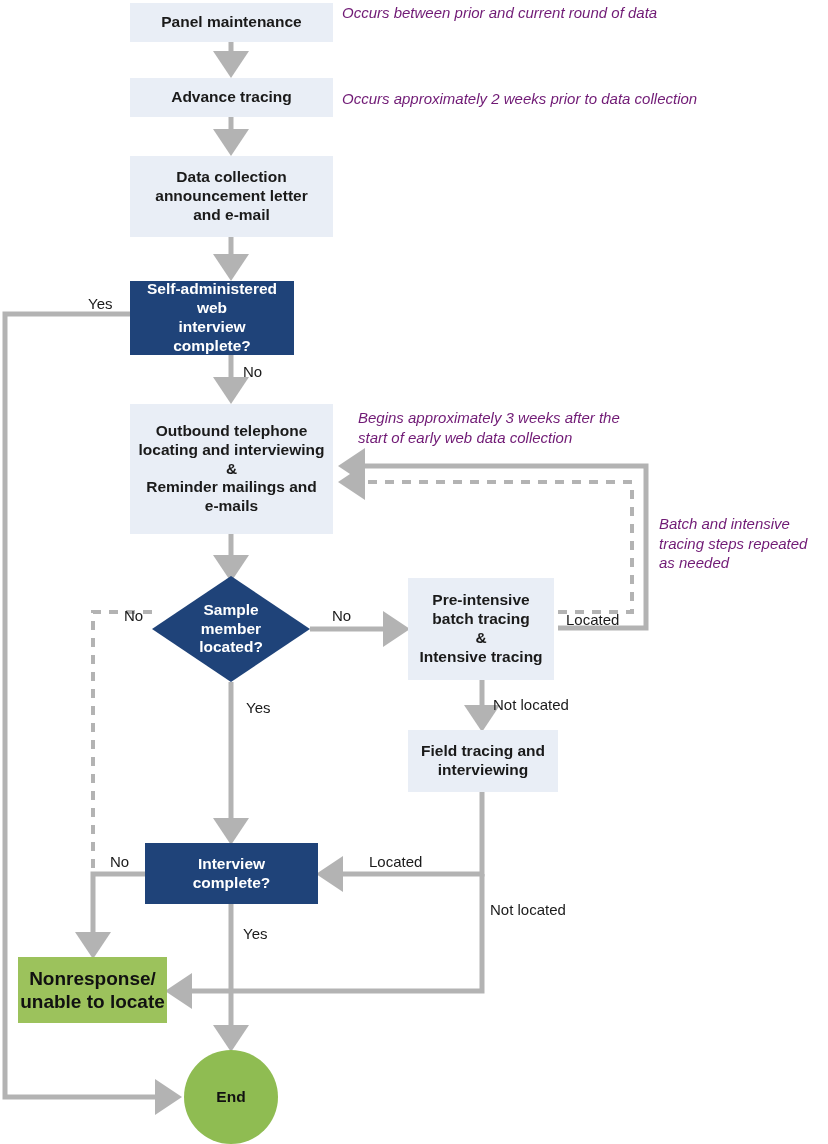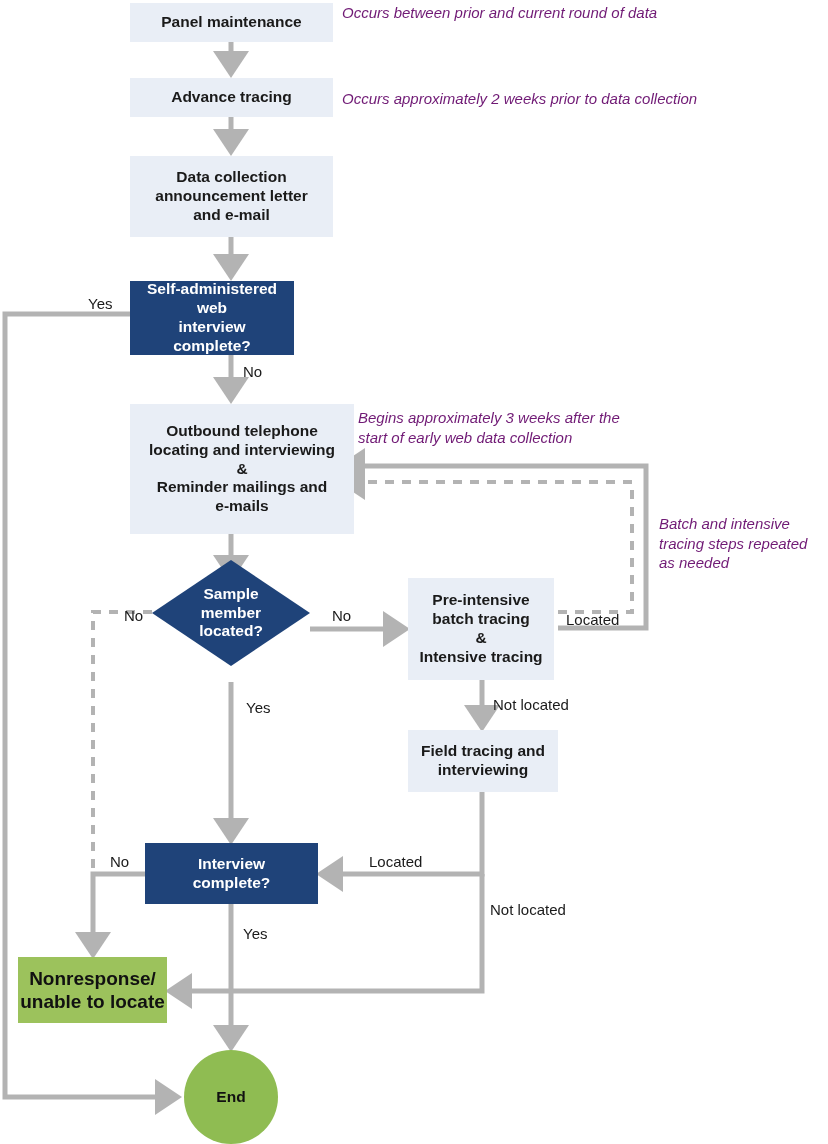--- a/index.html
+++ b/index.html
@@ -170,31 +170,31 @@
   </div>
 
   <div class="node node-decision-rect" style="left:130px; top:281px; width:164px; height:74px;">
     <span>
       <span class="txt-line">Self-administered web</span>
       <span class="txt-line">interview</span>
       <span class="txt-line">complete?</span>
     </span>
   </div>
 
-  <div class="node node-process" style="left:130px; top:404px; width:224px; height:130px;">
+  <div class="node node-process" style="left:130px; top:404px; width:203px; height:130px;">
     <span>
       <span class="txt-line">Outbound telephone</span>
       <span class="txt-line">locating and interviewing</span>
       <span class="txt-line">&amp;</span>
       <span class="txt-line">Reminder mailings and</span>
       <span class="txt-line">e-mails</span>
     </span>
   </div>
 
-  <div class="diamond-wrap" style="left:152px; top:560px; width:158px; height:106px;">
+  <div class="diamond-wrap" style="left:152px; top:576px; width:158px; height:106px;">
     <svg width="158" height="106" viewBox="0 0 158 106" xmlns="http://www.w3.org/2000/svg">
       <polygon points="79,0 158,53 79,106 0,53" fill="#1F4379"></polygon>
     </svg>
     <div class="diamond-label">
       <span>
         <span class="txt-line">Sample</span>
         <span class="txt-line">member</span>
         <span class="txt-line">located?</span>
       </span>
     </div>

